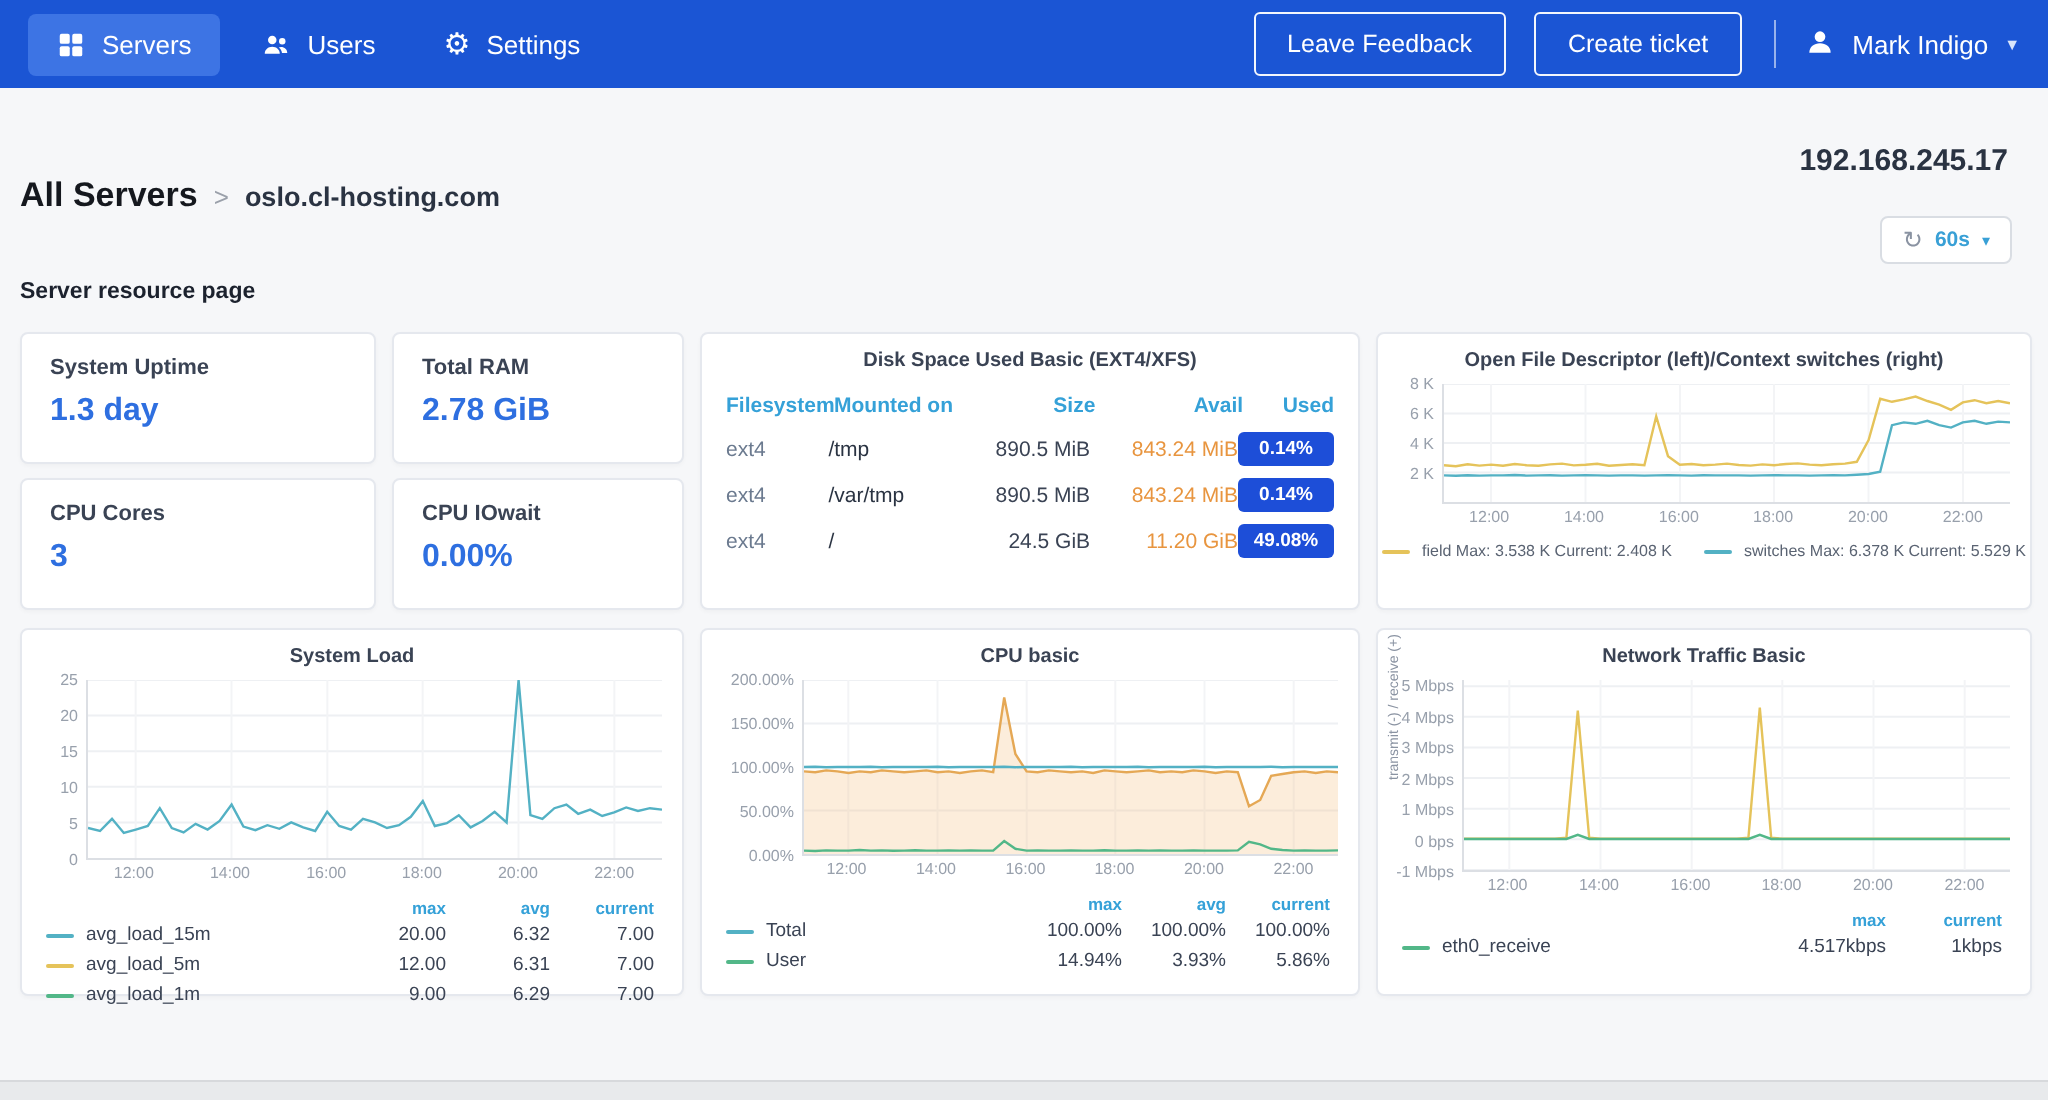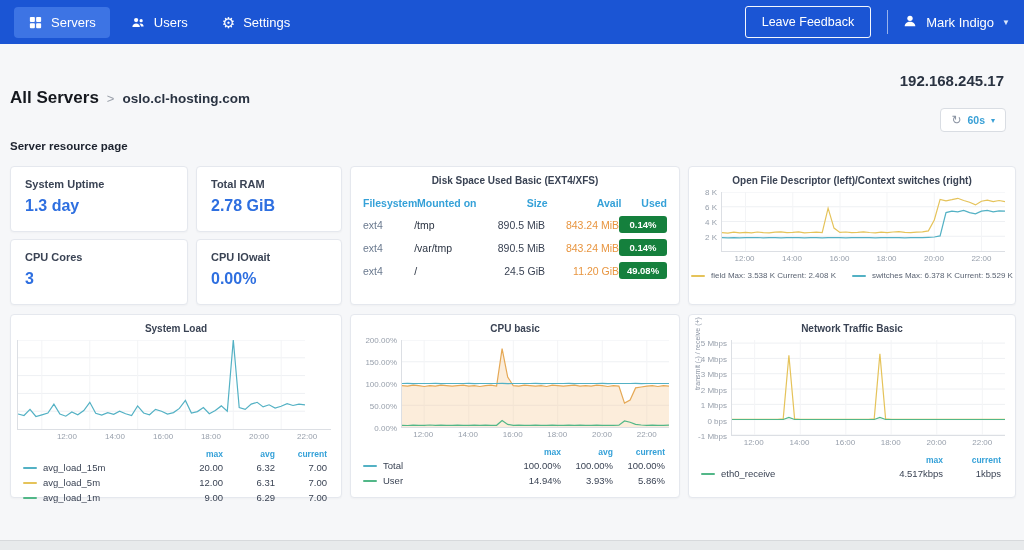--- a/index.html
+++ b/index.html
@@ -58,21 +58,21 @@
   .dtable { padding:2px 12px 0; }
   .drow { display:flex; align-items:center; height:23px; font-size:10.5px; }
   .drow.dhead { color:#35a1d8; font-weight:600; height:21px; }
   .d-fs { width:54px; color:#6b7a8f; }
   .drow.dhead .d-fs { color:#35a1d8; }
   .d-mount { width:76px; }
   .d-size { width:62px; text-align:right; color:#3a4354; }
   .d-avail { width:78px; text-align:right; color:#e8953f; }
   .drow.dhead .d-size, .drow.dhead .d-avail { color:#35a1d8; }
   .d-used { margin-left:auto; width:48px; text-align:right; color:#35a1d8; font-weight:600; }
-  .badge { display:inline-block; width:48px; background:#15803d; color:#fff; font-size:9.5px; font-weight:600; text-align:center; border-radius:3px; padding:3px 0; }
+  .badge { display:inline-block; width:48px; background:#1d4ed8; color:#fff; font-size:9.5px; font-weight:600; text-align:center; border-radius:3px; padding:3px 0; }
 
   
   .chart-wrap { display:flex; margin:2px 10px 0 6px; }
   .c-ofd .chart-wrap { height:60px; }
   .c-sysload .chart-wrap { height:90px; }
   .c-cpu .chart-wrap { height:88px; }
   .c-net .chart-wrap { height:96px; }
   .yticks { position:relative; width:26px; }
   .c-cpu .yticks { width:44px; }
   .c-net .yticks { width:36px; }
@@ -127,20 +127,21 @@
       </span>
       <span>Users</span>
     </div>
     <div class="nav-item">
       <span class="nav-ic gear-glyph">⚙</span>
       <span>Settings</span>
     </div>
   </nav>
   <div class="nav-spacer"></div>
   <button class="nav-btn">Leave Feedback</button>
+  <button class="nav-btn">Create ticket</button>
   <div class="nav-divider"></div>
   <div class="nav-user">
     <span>
       <svg width="16" height="16" viewBox="0 0 24 24" fill="#fff">
         <circle cx="12" cy="8" r="4"></circle>
           <path d="M4 20c0-4.4 3.6-7 8-7s8 2.6 8 7z"></path>
       </svg>
     </span>
     <span>Mark Indigo</span>
     <span class="caret">▼</span>
@@ -266,20 +267,28 @@
     <span class="ofd-item">
       <i class="dash" style="background: rgb(83, 177, 196);"></i>
       <span>switches Max: 6.378 K Current: 5.529 K</span>
     </span>
   </div>
 </section>
 
 <section class="card c-sysload">
   <div class="chart-title">System Load</div>
   <div class="chart-wrap">
+    <div class="yticks">
+        <span style="top: 0%;">25</span>
+        <span style="top: 20%;">20</span>
+        <span style="top: 40%;">15</span>
+        <span style="top: 60%;">10</span>
+        <span style="top: 80%;">5</span>
+        <span style="top: 100%;">0</span>
+      </div>
     <div class="plot">
         <svg width="287" height="89">
           <line x1="0" x2="287" y1="71.2" y2="71.2" stroke="#eef0f3" stroke-width="1"></line>
           <line x1="0" x2="287" y1="53.4" y2="53.4" stroke="#eef0f3" stroke-width="1"></line>
           <line x1="0" x2="287" y1="35.6" y2="35.6" stroke="#eef0f3" stroke-width="1"></line>
           <line x1="0" x2="287" y1="17.799999999999997" y2="17.799999999999997" stroke="#eef0f3" stroke-width="1"></line>
           <line x1="0" x2="287" y1="0" y2="0" stroke="#eef0f3" stroke-width="1"></line>
           <line x1="23.821" x2="23.821" y1="0" y2="89" stroke="#f3f4f6" stroke-width="1"></line>
           <line x1="71.75" x2="71.75" y1="0" y2="89" stroke="#f3f4f6" stroke-width="1"></line>
           <line x1="119.67899999999999" x2="119.67899999999999" y1="0" y2="89" stroke="#f3f4f6" stroke-width="1"></line>

